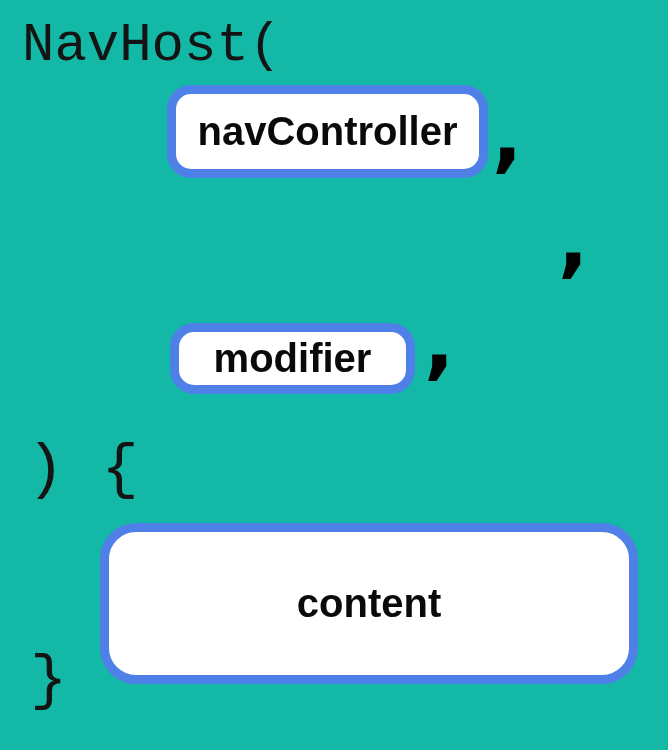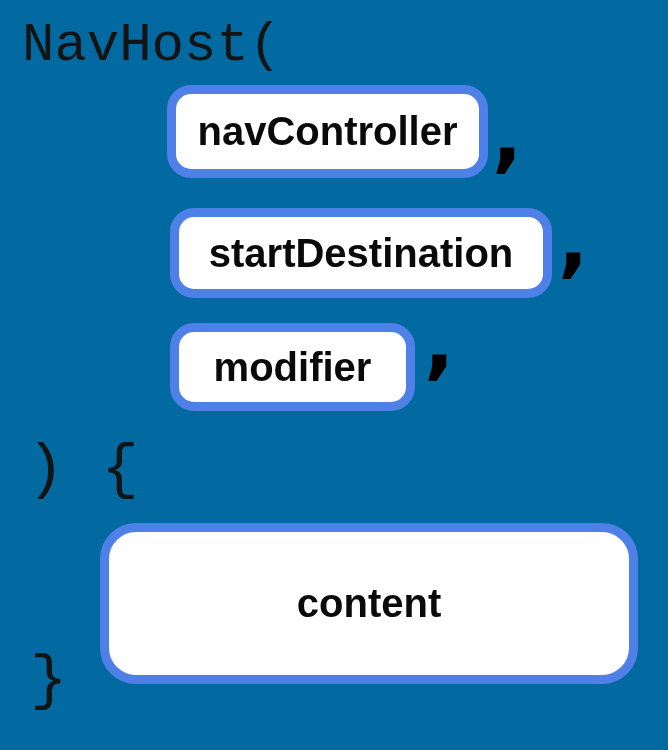--- a/index.html
+++ b/index.html
@@ -4,21 +4,21 @@
 <style>
   html, body {
     margin: 0;
     padding: 0;
     background: #ffffff;
   }
   .canvas {
     position: relative;
     width: 668px;
     height: 750px;
-    background: #0369a1;
+    background: #14b8a6;
     overflow: hidden;
   }
   .mono {
     position: absolute;
     font-family: "Liberation Mono", monospace;
     color: #141414;
     line-height: 1;
     white-space: pre;
   }
   .line-navhost {
@@ -63,21 +63,21 @@
   .pill-startdestination {
     left: 170px;
     top: 208px;
     width: 382px;
     height: 90px;
   }
   .pill-modifier {
     left: 170px;
     top: 323px;
     width: 245px;
-    height: 88px;
+    height: 71px;
   }
   .pill-content {
     left: 100px;
     top: 523px;
     width: 538px;
     height: 161px;
     border-radius: 36px;
   }
   .comma {
     position: absolute;
@@ -99,23 +99,20 @@
 
 <div class="canvas">
 
   <div class="mono line-navhost">NavHost(</div>
 
   <div class="pill pill-navcontroller">
     <span class="pill-label">navController</span>
   </div>
   <div class="comma comma-1">,</div>
 
-  <div class="pill pill-startdestination">
-    <span class="pill-label">startDestination</span>
-  </div>
   <div class="comma comma-2">,</div>
 
   <div class="pill pill-modifier">
     <span class="pill-label">modifier</span>
   </div>
   <div class="comma comma-3">,</div>
 
   <div class="mono line-bodyopen">) {</div>
 
   <div class="pill pill-content">

